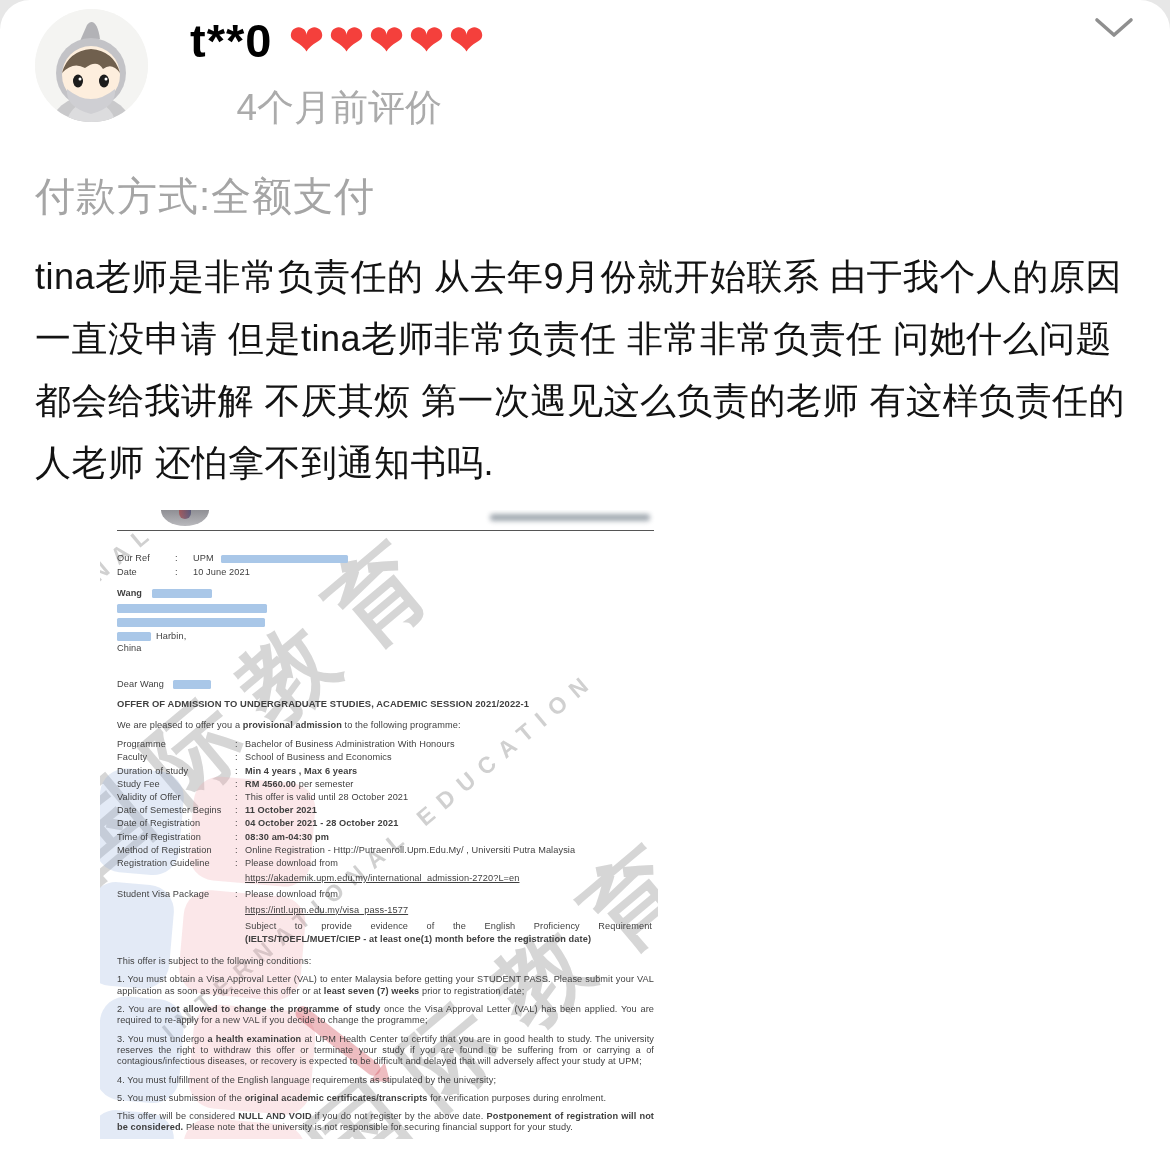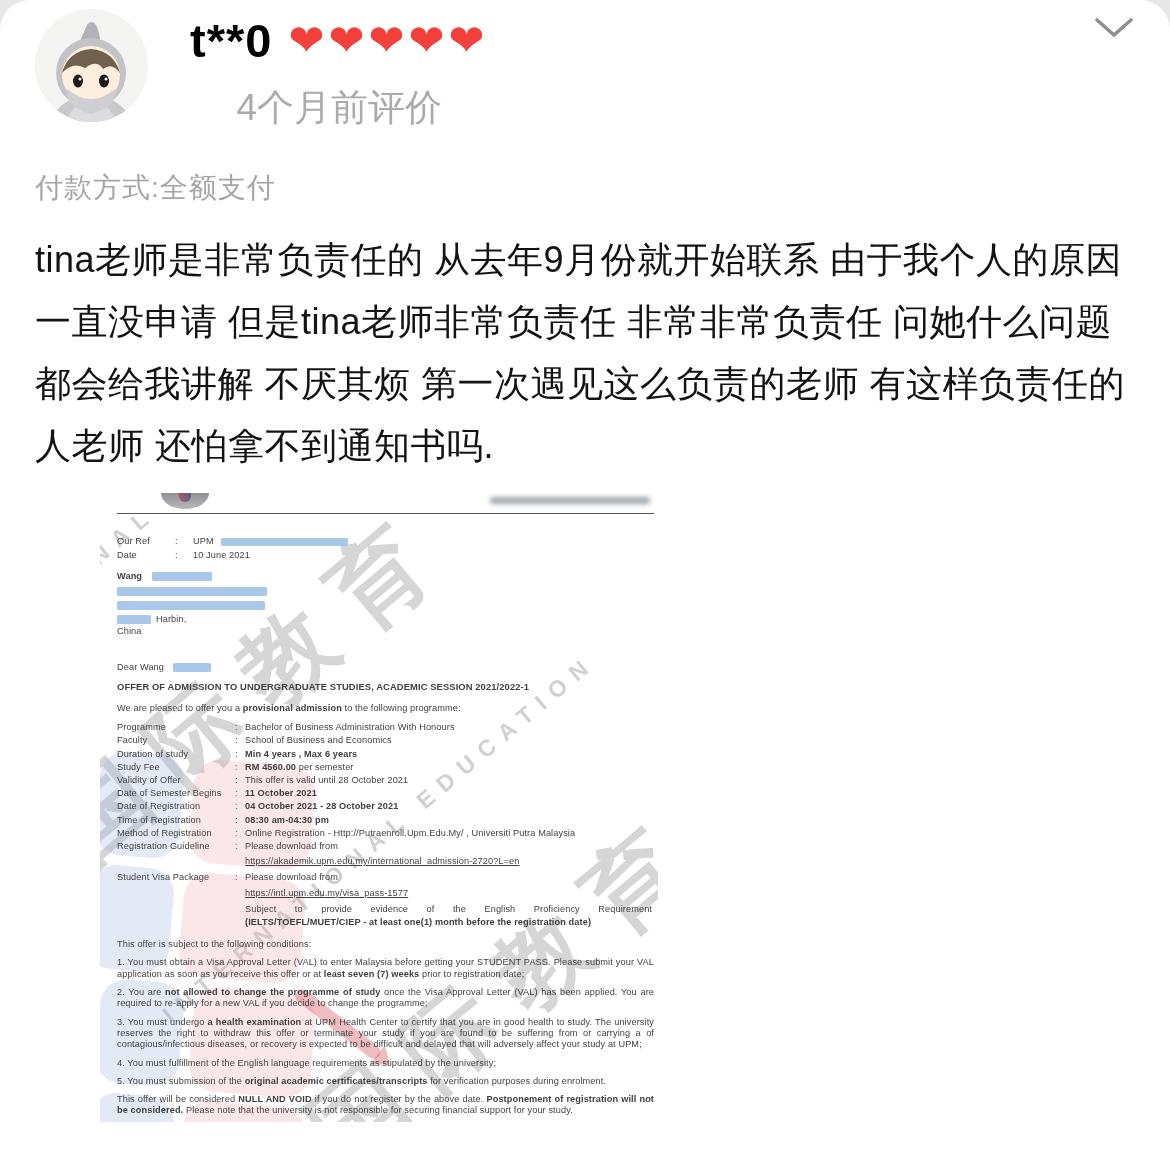--- a/index.html
+++ b/index.html
@@ -19,21 +19,21 @@
     overflow:hidden;flex:none;margin-top:2px;
   }
   .avatar svg{display:block;}
   .hdr-txt{margin-left:42px;padding-top:6px;}
   .name-row{display:flex;align-items:center;gap:16px;}
   .uname{font-size:47px;font-weight:700;color:#000;letter-spacing:1px;}
   .hearts{font-size:43px;color:#f4403c;letter-spacing:4px;line-height:1;}
   .time{margin-top:15px;font-size:37px;color:#ababab;text-align:center;}
   .chev{position:absolute;right:0;top:16px;}
   
-  .pay{margin-top:36px;font-size:28px;color:#a5a5a5;letter-spacing:1px;}
+  .pay{margin-top:36px;font-size:40px;color:#a5a5a5;letter-spacing:1px;}
   .review{
     margin-top:22px;width:1100px;
     font-size:36px;line-height:62px;color:#131313;font-weight:500;
     letter-spacing:.5px;word-break:break-all;
   }
   
   .doc{
     position:relative;width:558px;height:629px;margin:16px 0 0 65px;
     overflow:hidden;background:#fff;
   }

